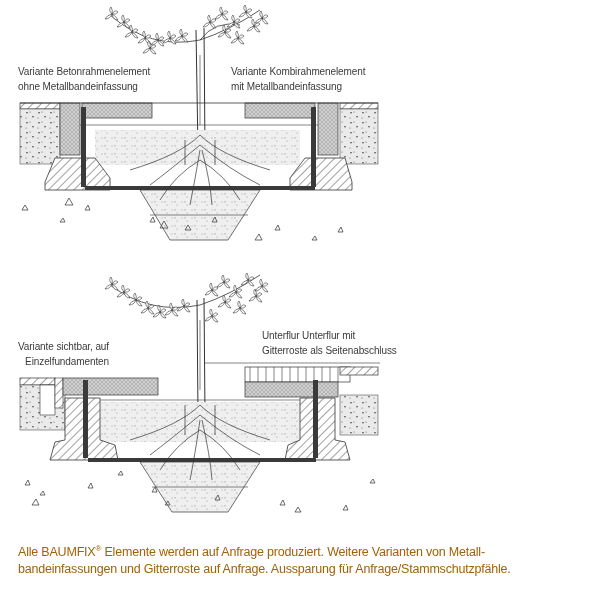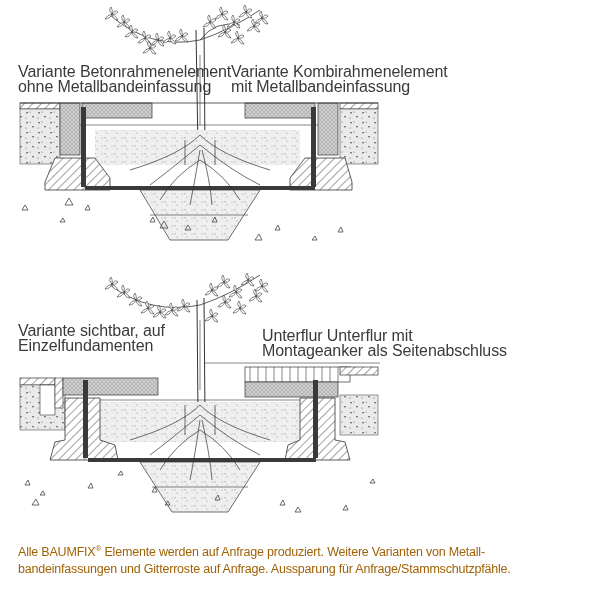--- a/index.html
+++ b/index.html
@@ -1,18 +1,18 @@
 <!DOCTYPE html>
 <html><head>
 <meta charset="utf-8">
 <style>
   html, body { margin:0; padding:0; background:#ffffff; }
   body { width:600px; height:600px; position:relative; overflow:hidden;
          font-family:"Liberation Sans", "DejaVu Sans", sans-serif; color:#3a3a3a; }
-  .label { position:absolute; font-size:16px; line-height:15px; color:#3a3a3a; white-space:nowrap; letter-spacing:-0.1px; }
+  .label { position:absolute; font-size:10px; line-height:15px; color:#3a3a3a; white-space:nowrap; letter-spacing:-0.1px; }
   .label span { display:block; }
   .caption { position:absolute; left:18px; top:540px; width:575px; font-size:12.5px; line-height:17px; color:#a16207; letter-spacing:-0.2px; }
   .caption span { display:block; white-space:nowrap; }
   svg.drawing { position:absolute; left:0; top:0; }
   sup { font-size:8px; }
 </style>
 </head>
 <body>
 
 <svg class="drawing" width="600" height="530" viewBox="0 0 600 530" xmlns="http://www.w3.org/2000/svg">
@@ -233,25 +233,25 @@
 </svg>
 
 <div class="label" style="left:18px; top:64px;">
   <span>Variante Betonrahmenelement</span>
   <span>ohne Metallbandeinfassung</span>
 </div>
 <div class="label" style="left:231px; top:64px;">
   <span>Variante Kombirahmenelement</span>
   <span>mit Metallbandeinfassung</span>
 </div>
-<div class="label" style="left:18px; top:323px;">
+<div class="label" style="left:18px; top:339px;text-align:right;">
   <span>Variante sichtbar, auf</span>
   <span>Einzelfundamenten</span>
 </div>
 <div class="label" style="left:262px; top:328px;">
   <span>Unterflur Unterflur mit</span>
-  <span>Montageanker als Seitenabschluss</span>
+  <span>Gitterroste als Seitenabschluss</span>
 </div>
 
 <div class="caption">
   <span><span style="display:inline">Alle BAUMFIX</span><sup>®</sup><span style="display:inline"> Elemente werden auf Anfrage produziert. Weitere Varianten von Metall-</span></span>
   <span>bandeinfassungen und Gitterroste auf Anfrage. Aussparung für Anfrage/Stammschutzpfähle.</span>
 </div>
 
 </body></html>

